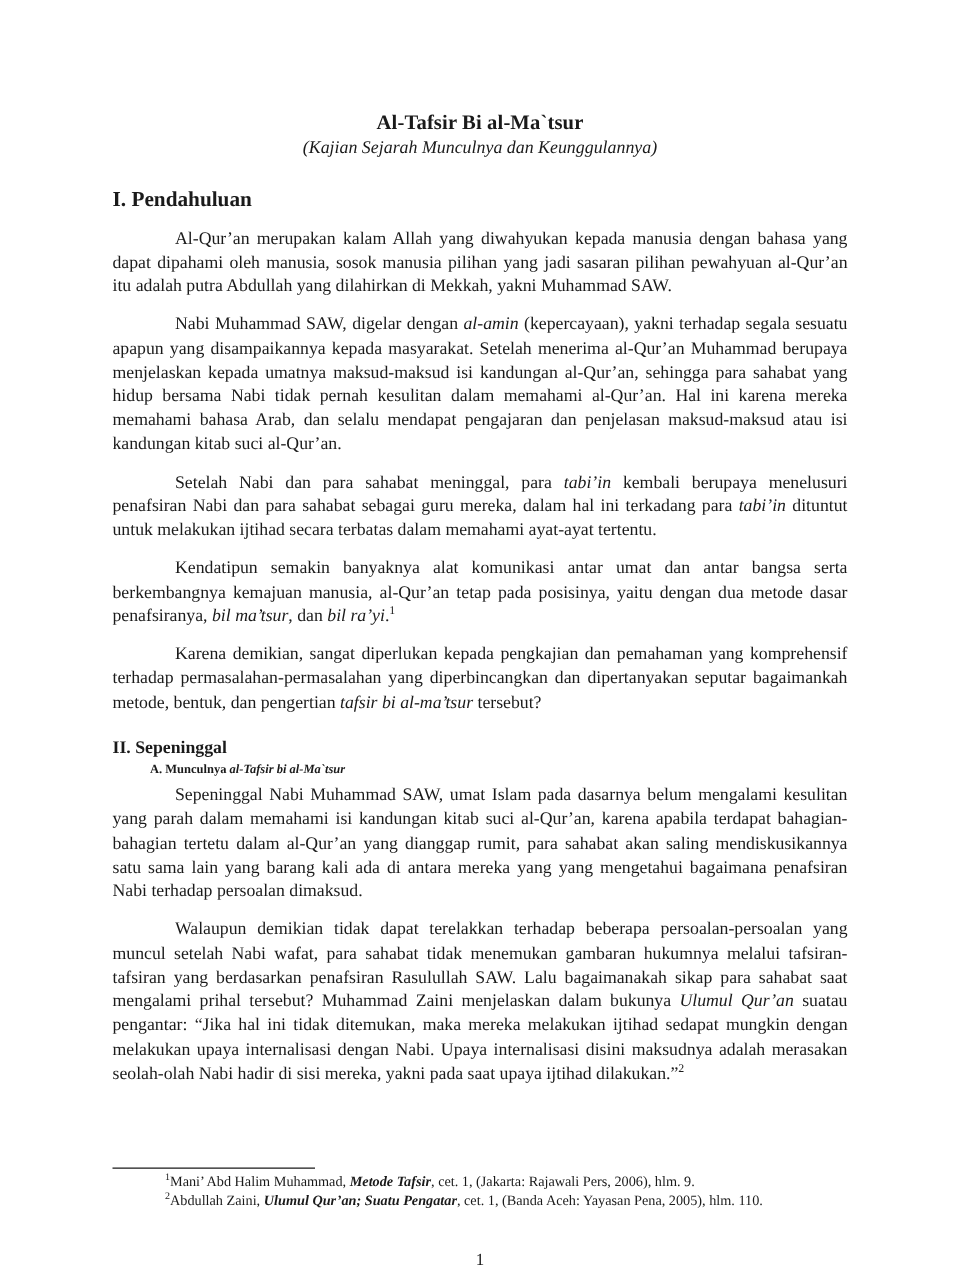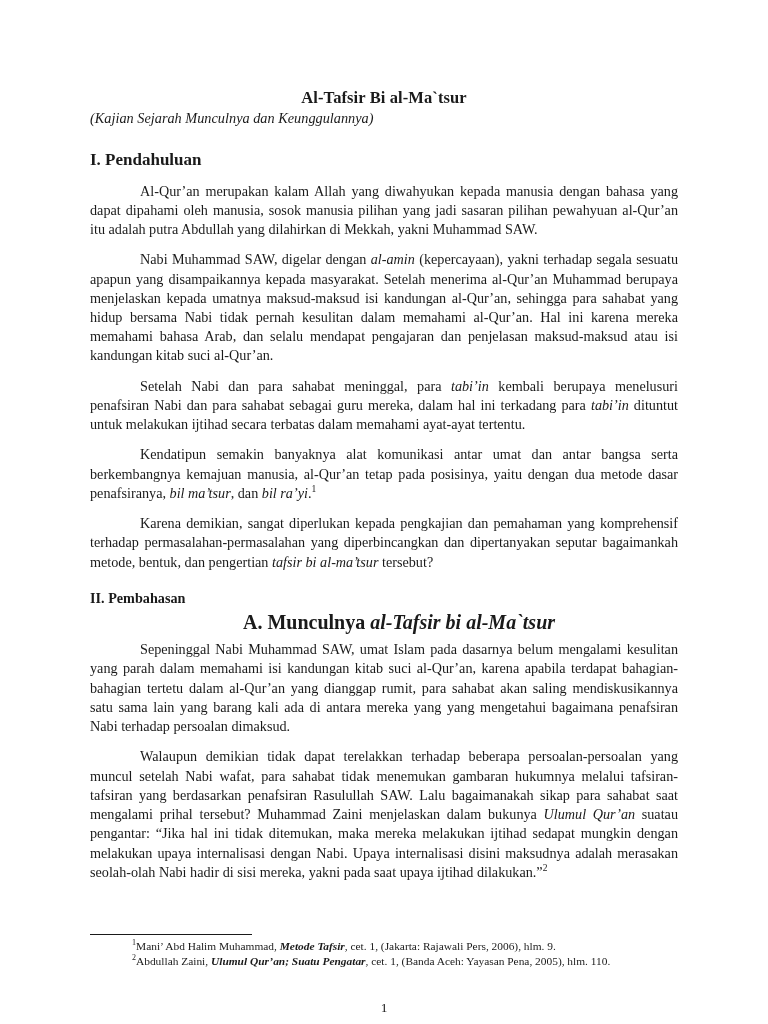--- a/index.html
+++ b/index.html
@@ -25,44 +25,43 @@
   }
   .doc-title {
     text-align: center;
     font-weight: bold;
     font-size: 16.5px;
     line-height: 1.25;
     margin: 0 0 1px 0;
     letter-spacing: 0.1px;
   }
   .doc-subtitle {
-    text-align: left;
+    text-align: center;
     font-style: italic;
     font-size: 14.3px;
     line-height: 1.25;
     margin: 0 0 22px 0;
   }
   .sec-heading {
     font-weight: bold;
     font-size: 17px;
     margin: 0 0 10px 0;
     line-height: 1.3;
   }
   .sec-heading-2 {
     font-weight: bold;
     font-size: 14.2px;
     margin: 17px 0 0 0;
     line-height: 1.3;
   }
   .sub-heading {
     font-weight: bold;
-    font-size: 20px;
+    font-size: 10px;
     margin: 2px 0 0 30px;
     line-height: 1.3;
-    text-align: center;
   }
   p.body {
     text-align: justify;
     text-justify: inter-word;
     font-size: 14.2px;
     line-height: 1.355;
     margin: 0 0 11px 0;
     text-indent: 50px;
     hyphens: none;
   }
@@ -124,21 +123,21 @@
 
   <p class="body"><span>Nabi Muhammad SAW, digelar dengan </span><i>al-amin</i><span> (kepercayaan), yakni terhadap segala sesuatu apapun yang disampaikannya kepada masyarakat. Setelah menerima al-Qur’an Muhammad berupaya menjelaskan kepada umatnya maksud-maksud isi kandungan al-Qur’an,  sehingga para sahabat yang hidup bersama Nabi tidak pernah kesulitan dalam memahami al-Qur’an. Hal ini karena mereka memahami bahasa Arab, dan selalu mendapat pengajaran dan penjelasan maksud-maksud atau isi kandungan kitab suci al-Qur’an.</span></p>
 
   <p class="body"><span> Setelah Nabi dan para sahabat meninggal, para </span><i>tabi’in</i><span> kembali berupaya menelusuri penafsiran Nabi dan para sahabat sebagai guru mereka, dalam hal ini terkadang para </span><i>tabi’in</i><span> dituntut untuk melakukan ijtihad secara terbatas dalam memahami ayat-ayat tertentu.</span></p>
 
   <p class="body"><span>Kendatipun semakin banyaknya alat komunikasi antar umat dan antar bangsa serta berkembangnya kemajuan manusia, al-Qur’an tetap pada posisinya, yaitu dengan dua metode dasar penafsiranya, </span><i>bil ma’tsur</i><span>, dan </span><i>bil ra’yi</i><span>.</span><sup>1</sup></p>
 
   <p class="body"><span>Karena demikian, sangat diperlukan kepada pengkajian dan pemahaman yang komprehensif terhadap permasalahan-permasalahan yang diperbincangkan dan dipertanyakan seputar bagaimankah metode, bentuk, dan pengertian </span><i>tafsir bi al-ma’tsur</i><span> tersebut?</span></p>
 
 
-  <div class="sec-heading-2">II. Pembahasan</div>
+  <div class="sec-heading-2">II. Sepeninggal</div>
 
   <div class="sub-heading"><span>A.   Munculnya </span><i>al-Tafsir bi al-Ma`tsur</i></div>
 
   <p class="body after-head"><span>Sepeninggal Nabi Muhammad SAW, umat Islam pada dasarnya belum mengalami kesulitan yang parah dalam memahami isi kandungan kitab suci al-Qur’an, karena apabila terdapat bahagian-bahagian tertetu dalam al-Qur’an yang dianggap rumit, para sahabat akan saling mendiskusikannya satu sama lain yang barang kali ada di antara mereka yang yang mengetahui bagaimana penafsiran Nabi terhadap persoalan dimaksud.</span></p>
 
   <p class="body"><span>Walaupun demikian tidak dapat terelakkan terhadap beberapa persoalan-persoalan yang muncul setelah Nabi wafat, para sahabat tidak menemukan gambaran hukumnya melalui tafsiran-tafsiran yang berdasarkan penafsiran Rasulullah SAW. Lalu bagaimanakah sikap para sahabat saat mengalami prihal tersebut? Muhammad Zaini menjelaskan dalam bukunya  </span><i>Ulumul Qur’an</i><span> suatau pengantar: “Jika hal ini tidak ditemukan, maka mereka melakukan ijtihad sedapat mungkin dengan melakukan upaya internalisasi dengan Nabi. Upaya internalisasi disini maksudnya adalah merasakan seolah-olah Nabi hadir di sisi mereka, yakni pada saat upaya ijtihad dilakukan.”</span><sup>2</sup></p>
 
   <div class="footnotes">
     <div class="fn-rule"></div>
     <p class="fn"><sup>1</sup><span>Mani’ Abd Halim Muhammad, </span><b class="bi">Metode Tafsir</b><span>, cet. 1, (Jakarta: Rajawali Pers, 2006), hlm. 9.</span></p>

